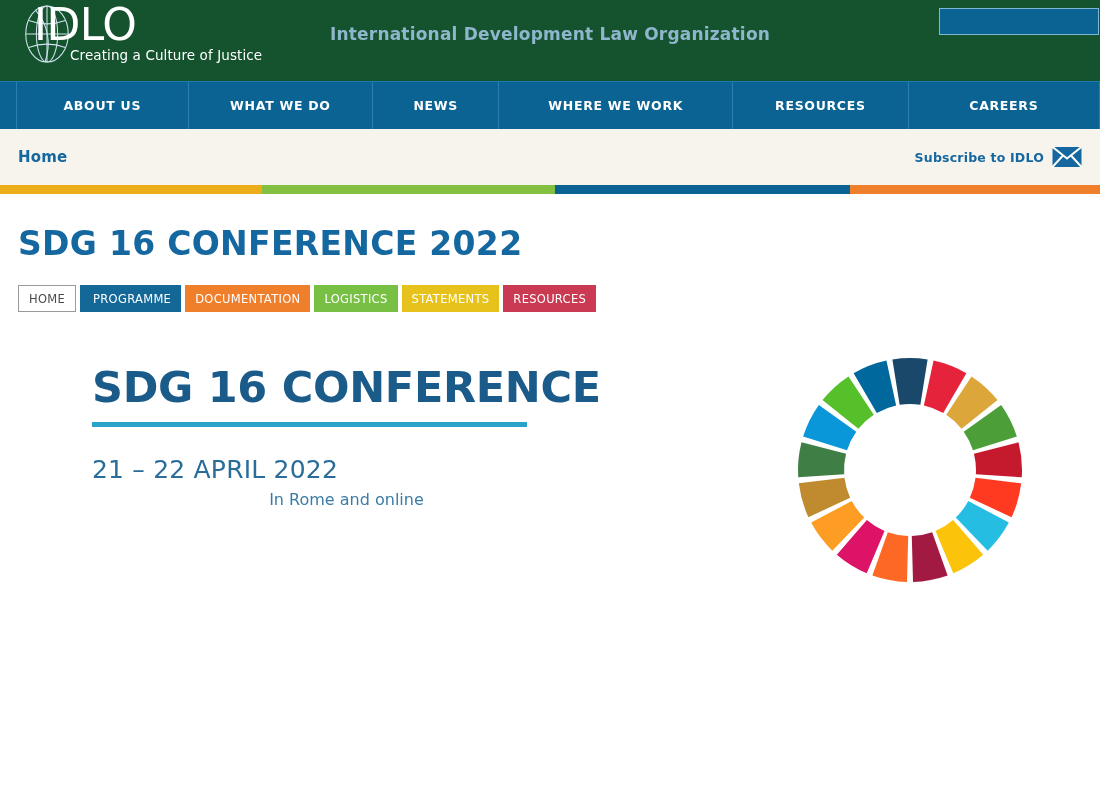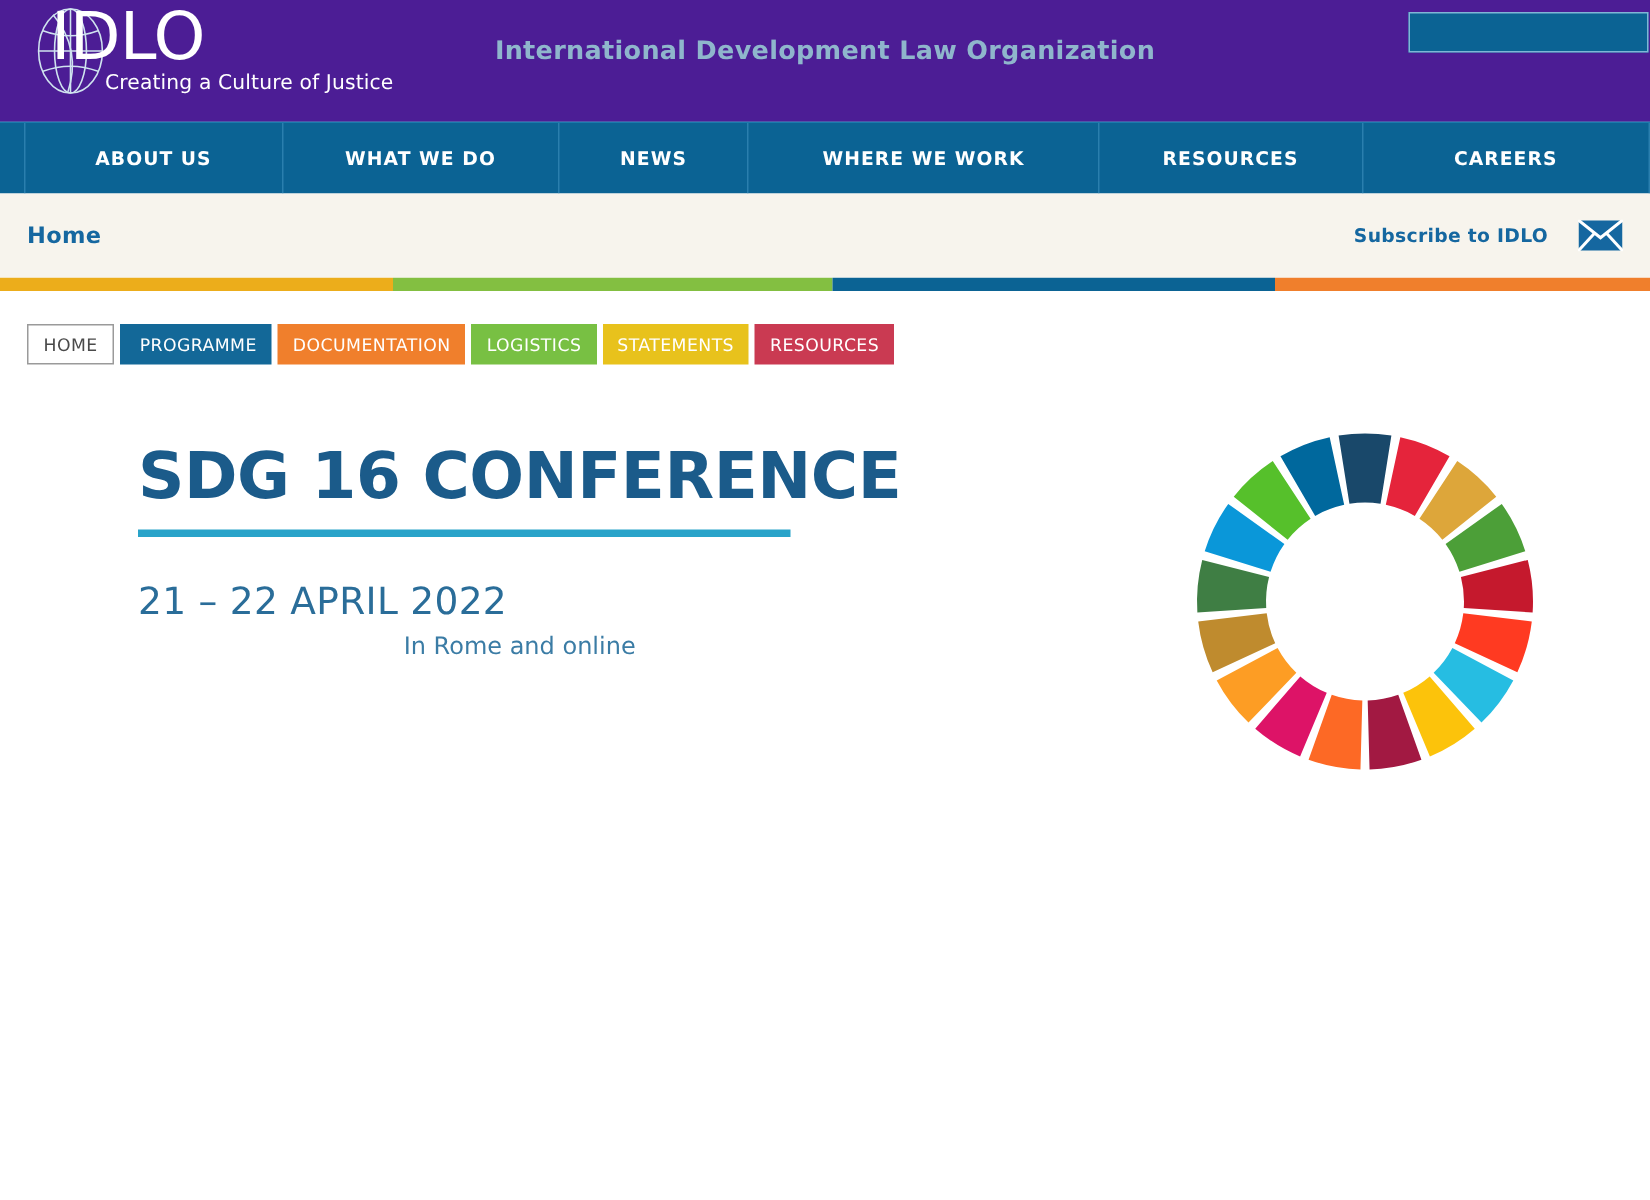--- a/index.html
+++ b/index.html
@@ -7,21 +7,21 @@
     width: 1100px; height: 800px;
     font-family: "Liberation Sans", sans-serif;
     background: #ffffff;
     overflow: hidden;
   }
 
   
   .site-header {
     position: relative;
     height: 81px;
-    background: #4c1d95;
+    background: #14532d;
     width: 1100px;
   }
   .logo-block {
     position: absolute; left: 18px; top: 2px;
     display: flex; align-items: flex-start;
   }
   .logo-globe { width: 58px; height: 60px; flex: none; margin-top: 2px; }
   .logo-textwrap { margin-left: -42px; padding-top: 0px; }
   .logo-word {
     font-size: 44px; font-weight: 400; color: #ffffff;
@@ -87,21 +87,21 @@
   .crumb-home {
     margin-left: 18px;
     font-size: 15px; font-weight: bold; color: #1567a0;
     letter-spacing: 0.2px;
     font-family: "DejaVu Sans", sans-serif;
     cursor: pointer;
   }
   .subscribe {
     position: absolute; right: 18px; top: 50%;
     transform: translateY(-50%);
-    display: flex; align-items: center; gap: 20px;
+    display: flex; align-items: center; gap: 8px;
     cursor: pointer;
   }
   .subscribe-label {
     font-size: 12.5px; font-weight: bold; color: #1567a0;
     letter-spacing: 0.2px;
     font-family: "DejaVu Sans", sans-serif;
   }
 
   
   .stripe { display: flex; height: 9px; width: 1100px; }
@@ -215,20 +215,21 @@
 
 <div class="stripe" id="stripe-bar">
     <span style="background: rgb(236, 173, 27); width: 262px;"></span>
     <span style="background: rgb(131, 191, 65); width: 293px;"></span>
     <span style="background: rgb(11, 99, 148); width: 295px;"></span>
     <span style="background: rgb(240, 127, 44); width: 250px;"></span>
   </div>
 
 <div class="page-body">
 
+  <div class="page-title">SDG 16 CONFERENCE 2022</div>
 
   <div class="tabs" id="tabs-row">
       <div class="tab is-active">HOME</div>
       <div class="tab" style="background: rgb(19, 104, 152); padding-left: 13px;">PROGRAMME</div>
       <div class="tab" style="background: rgb(240, 127, 44);">DOCUMENTATION</div>
       <div class="tab" style="background: rgb(120, 192, 67);">LOGISTICS</div>
       <div class="tab" style="background: rgb(232, 194, 28);">STATEMENTS</div>
       <div class="tab" style="background: rgb(202, 58, 82);">RESOURCES</div>
     </div>
 

